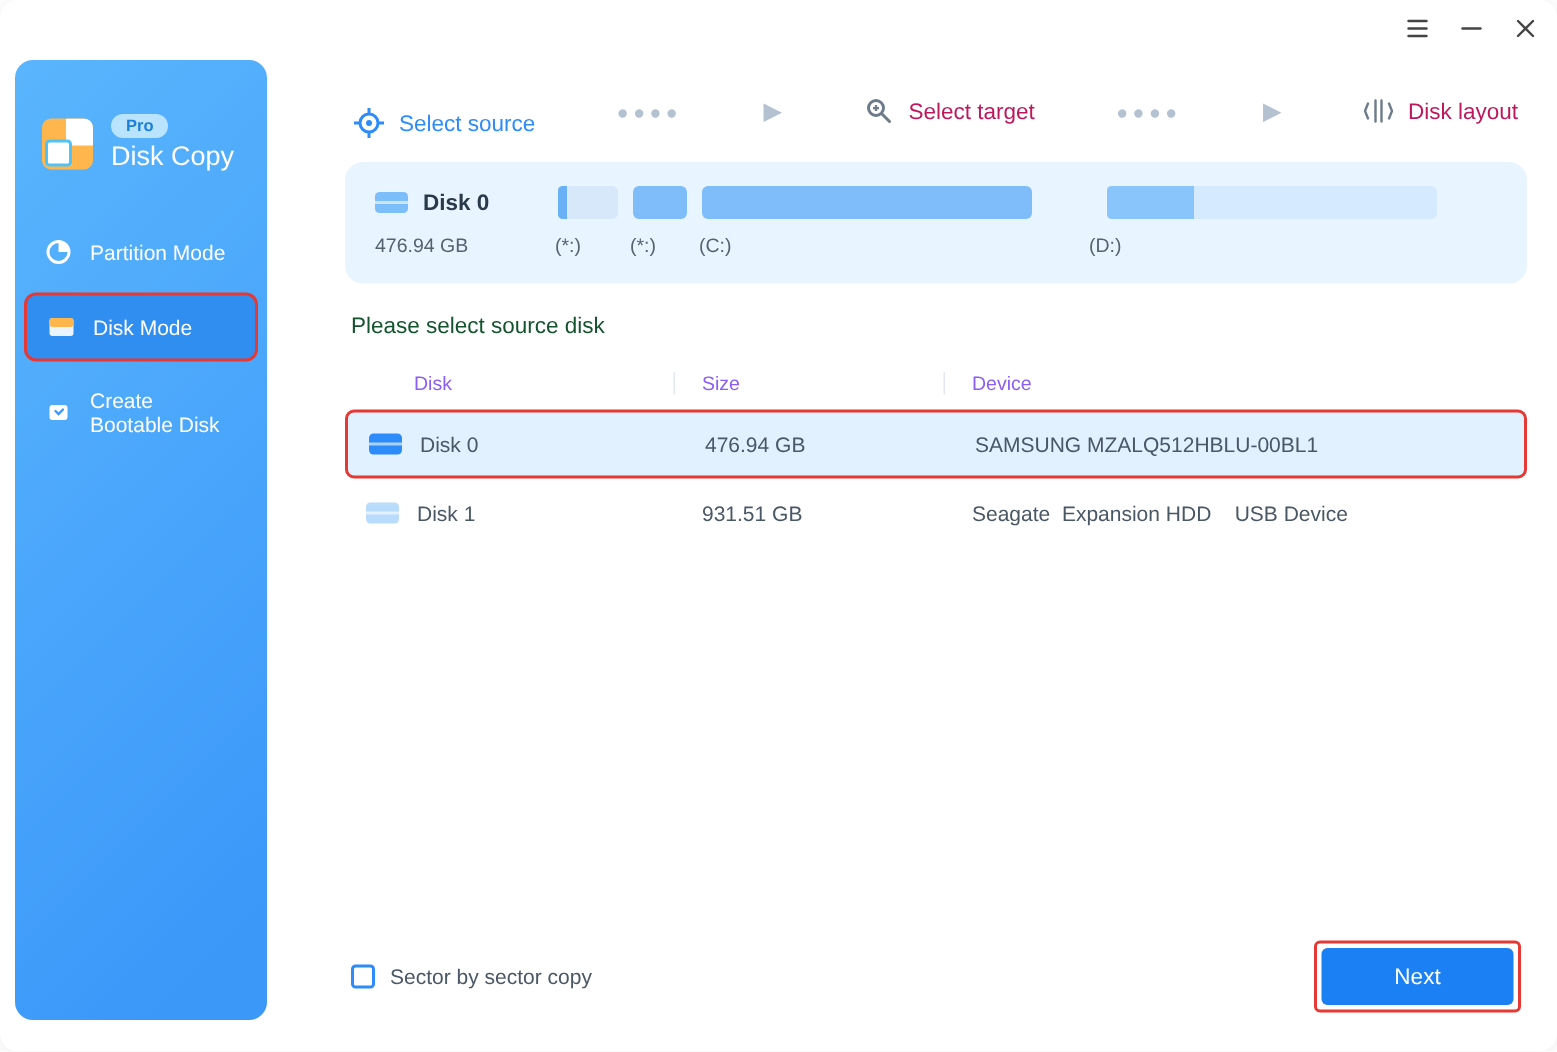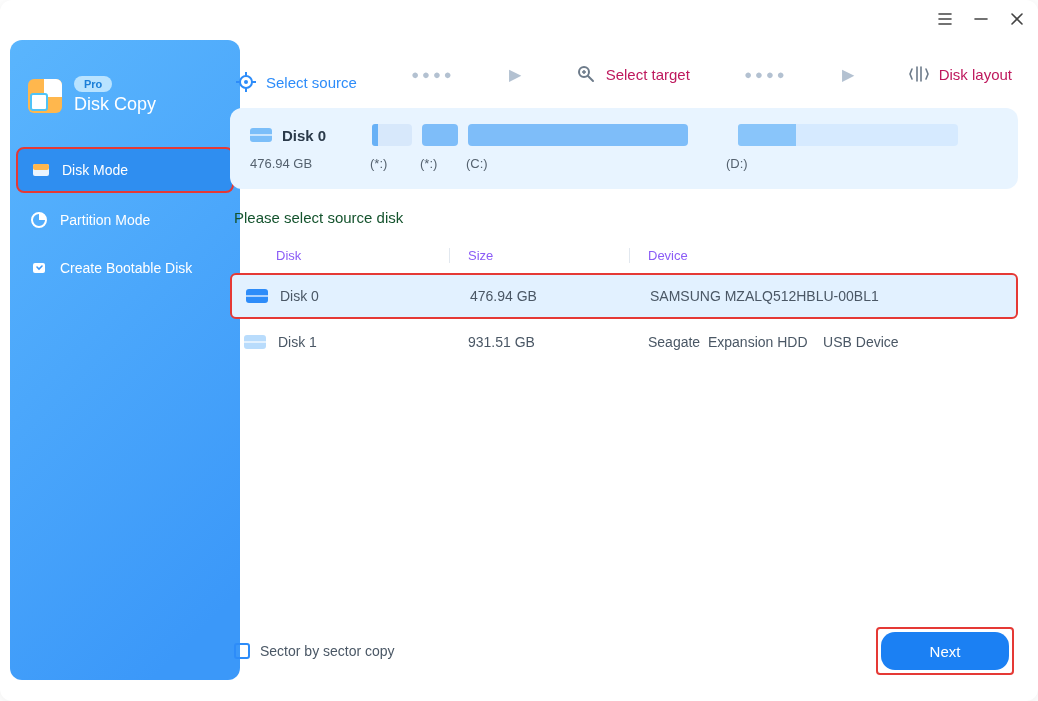--- a/index.html
+++ b/index.html
@@ -1,20 +1,20 @@
 <!DOCTYPE html>
 <html><head>
   <meta charset="utf-8">
   <style>
     * { box-sizing: border-box; margin: 0; padding: 0; }
     body { font-family: -apple-system, BlinkMacSystemFont, "Segoe UI", Arial, sans-serif; background: #fff; width: 1038px; height: 701px; position: relative; }
     .window { width: 1038px; height: 701px; position: relative; border-radius: 12px; overflow: hidden; background: #fff; box-shadow: 0 2px 15px rgba(0,0,0,0.08); }
     .titlebar { position: absolute; top: 10px; right: 12px; display: flex; gap: 18px; align-items: center; z-index: 50; }
     .titlebar .ctl { width: 18px; height: 18px; display: flex; align-items: center; justify-content: center; cursor: pointer; color: #666; }
-    .sidebar { position: absolute; left: 10px; top: 40px; width: 230px; height: 640px; background: linear-gradient(135deg, #5ab5fd 0%, #3b98f9 90%); border-radius: 12px; padding: 36px 0 0 0; }
+    .sidebar { position: absolute; left: 10px; top: 40px; width: 168px; height: 640px; background: linear-gradient(135deg, #5ab5fd 0%, #3b98f9 90%); border-radius: 12px; padding: 36px 0 0 0; }
     .logo-row { display: flex; align-items: center; gap: 12px; padding: 0 18px 24px 18px; }
     .logo-box { width: 34px; height: 34px; background: #ffb74d; border-radius: 6px; position: relative; overflow: hidden; }
     .logo-box::before { content: ""; position: absolute; right: 0; top: 0; width: 18px; height: 18px; background: #fff; }
     .logo-box::after { content: ""; position: absolute; left: 2px; bottom: 2px; width: 14px; height: 14px; border: 2px solid #4fc3f7; border-radius: 3px; background: #fff; }
     .logo-text-wrap { display: flex; flex-direction: column; }
     .pro-badge { display: inline-block; background: #b9e3ff; color: #1c7fd8; font-size: 11px; font-weight: 600; padding: 2px 10px; border-radius: 10px; width: fit-content; margin-bottom: 2px; }
     .app-name { color: #fff; font-size: 18px; font-weight: 500; }
     .nav { padding: 8px 6px; }
     .nav-item { display: flex; align-items: center; gap: 12px; color: #fff; font-size: 14px; padding: 12px 14px; border-radius: 8px; cursor: pointer; margin-bottom: 6px; }
     .nav-item.active { background: #2f8ef0; }
@@ -62,21 +62,21 @@
     .row .col-size { border-right: none; }
     .disk-ic2 { width: 22px; height: 14px; border-radius: 3px; position: relative; }
     .disk-ic2.blue { background: #2d8cf9; }
     .disk-ic2.light { background: #b9dcfc; }
     .disk-ic2::after { content: ""; position: absolute; left:0; right:0; top:6px; height:2px; background: rgba(255,255,255,0.6); }
 
     .footer { position: absolute; left: 0; right: 0; bottom: 0; display: flex; align-items: center; justify-content: space-between; padding: 0 4px 6px 4px; }
     .check-wrap { display: flex; align-items: center; gap: 10px; font-size: 14px; color: #4a5765; cursor: pointer; }
     .cbox { width: 16px; height: 16px; border: 2px solid #2d8cf9; border-radius: 3px; }
     .next-wrap { padding: 3px; border: 2px solid #e53935; border-radius: 4px; }
-    .next-btn { background: #1b80f3; color: #fff; font-size: 15px; border: none; width: 128px; height: 38px; border-radius: 14px; cursor: pointer; }
+    .next-btn { background: #1b80f3; color: #fff; font-size: 15px; border: none; width: 128px; height: 38px; border-radius: 4px; cursor: pointer; }
   </style>
 </head>
 <body>
 
 <div class="window">
 
   <div class="titlebar">
     <div class="ctl">
         <svg width="14" height="14" viewBox="0 0 14 14">
           <path d="M1 2h12M1 7h12M1 12h12" stroke="#444" stroke-width="1.6" stroke-linecap="round"></path>
@@ -96,37 +96,37 @@
 
   <div class="sidebar">
     <div class="logo-row">
       <div class="logo-box"></div>
       <div class="logo-text-wrap">
         <span class="pro-badge">Pro</span>
         <span class="app-name">Disk Copy</span>
       </div>
     </div>
     <div class="nav">
+      <div class="nav-item">
+        <span class="nav-icon">
+            <svg width="18" height="18" viewBox="0 0 18 18">
+              <circle cx="9" cy="9" r="7" fill="none" stroke="#fff" stroke-width="2"></circle>
+              <path d="M9 2a7 7 0 0 1 7 7H9z" fill="#fff"></path>
+            </svg>
+          </span>
+        <span>Partition Mode</span>
+      </div>
       <div class="nav-item active hl">
         <span class="nav-icon">
             <svg width="18" height="18" viewBox="0 0 18 18">
               <rect x="1" y="3" width="16" height="12" rx="2" fill="#fff" opacity="0.9"></rect>
               <rect x="1" y="3" width="16" height="6" rx="2" fill="#ffb74d"></rect>
             </svg>
           </span>
         <span>Disk Mode</span>
-      </div>
-      <div class="nav-item">
-        <span class="nav-icon">
-            <svg width="18" height="18" viewBox="0 0 18 18">
-              <circle cx="9" cy="9" r="7" fill="none" stroke="#fff" stroke-width="2"></circle>
-              <path d="M9 2a7 7 0 0 1 7 7H9z" fill="#fff"></path>
-            </svg>
-          </span>
-        <span>Partition Mode</span>
       </div>
       <div class="nav-item">
         <span class="nav-icon">
             <svg width="18" height="18" viewBox="0 0 18 18">
               <rect x="3" y="4" width="12" height="10" rx="2" fill="#fff"></rect>
               <path d="M7 8l2 2 3-3" stroke="#3b98f9" stroke-width="1.6" fill="none" stroke-linecap="round"></path>
             </svg>
           </span>
         <span>Create Bootable Disk</span>
       </div>

